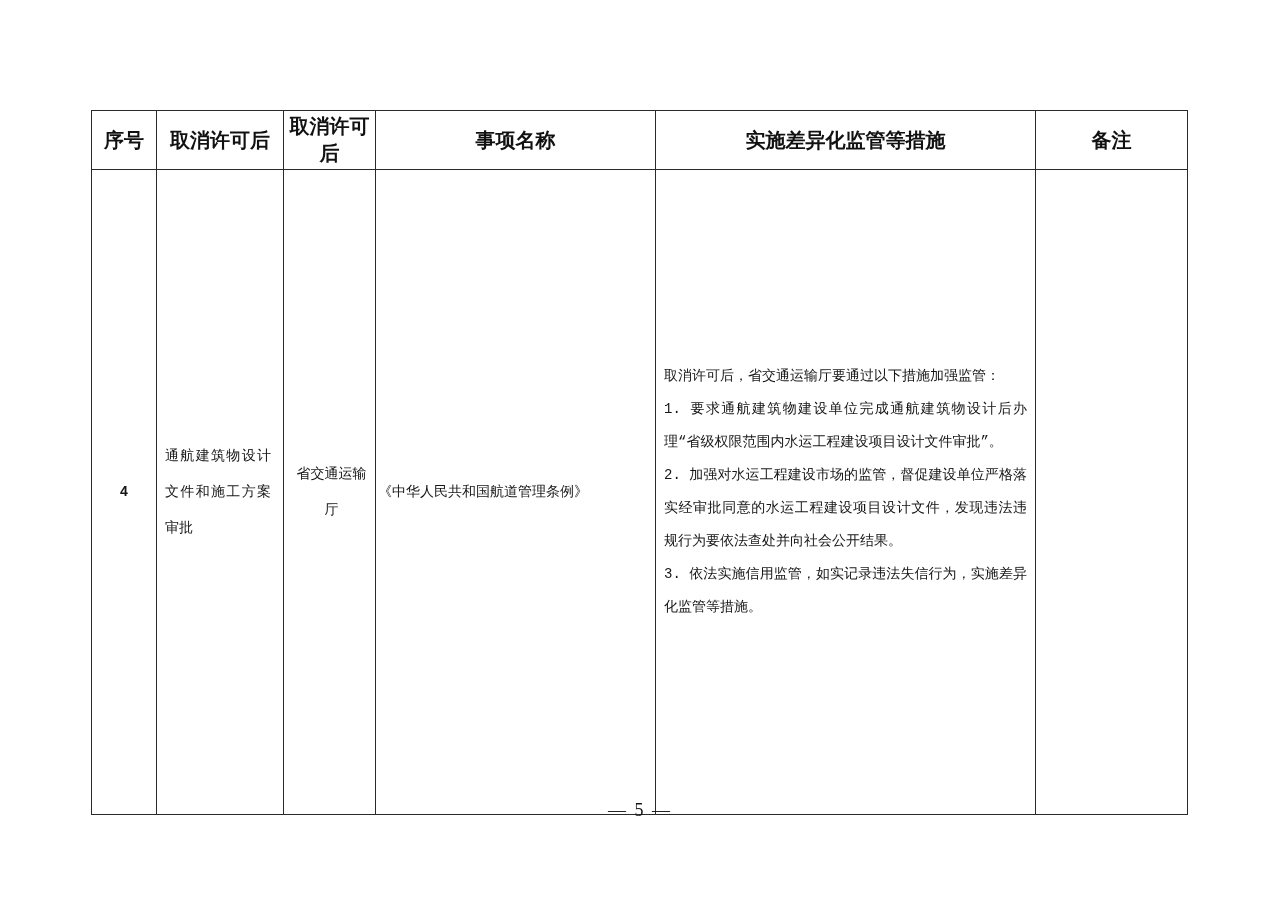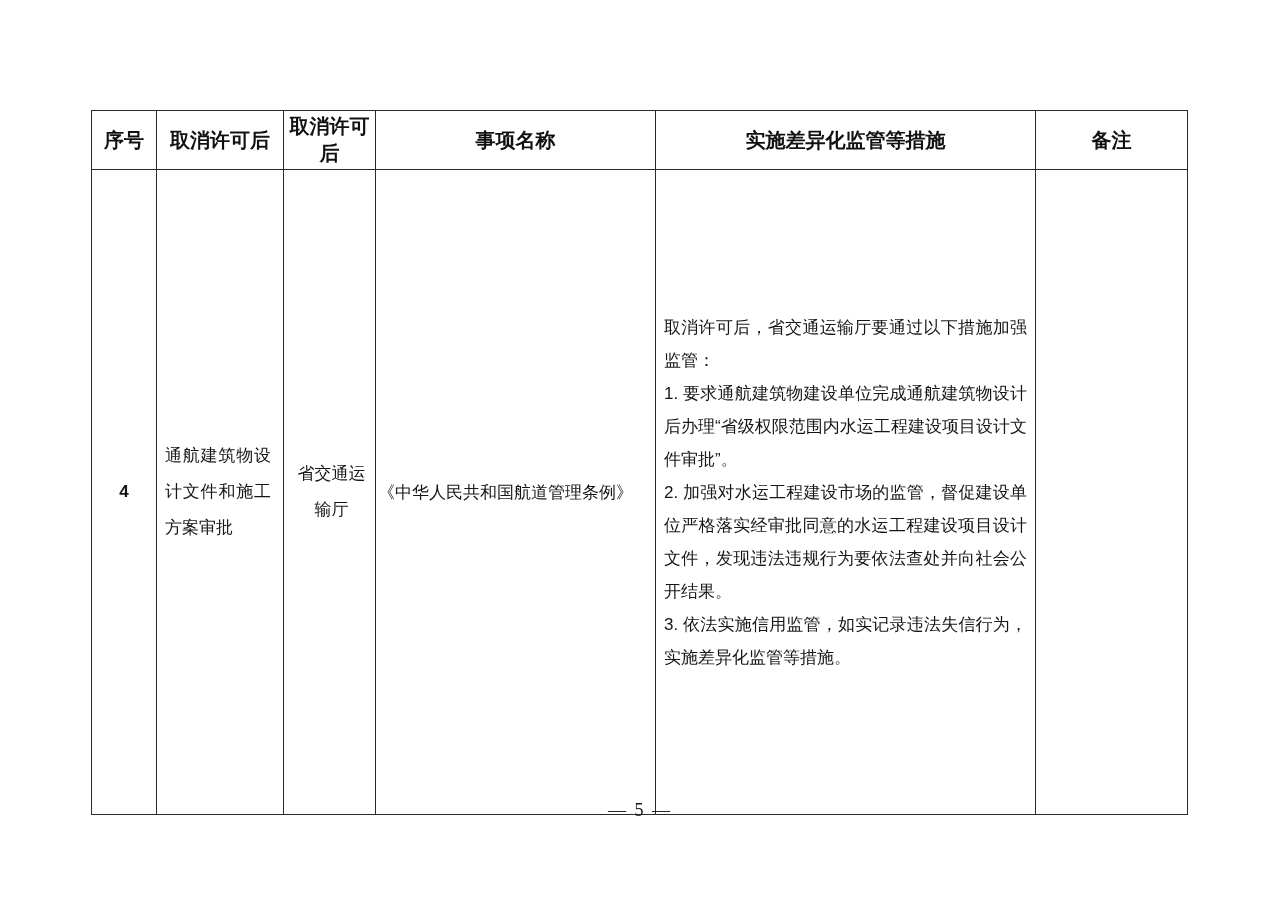--- a/index.html
+++ b/index.html
@@ -33,22 +33,22 @@
     height: 28px;
     font-family: Liberation Sans, sans-serif;
     font-weight: bold;
     font-size: 20px;
     text-align: center;
     padding: 2px 2px;
     color: #111;
   }
   table.doc-table td {
     height: 642px;
-    font-family: Liberation Sans, sans-serif;
-    font-size: 17px;
+    font-family: Liberation Mono, monospace;
+    font-size: 14px;
     color: #161616;
   }
   td.cell-index {
     text-align: center;
     font-weight: bold;
     font-size: 18px;
   }
   td.cell-item-name {
     padding: 0 12px 0 8px;
     line-height: 36px;

